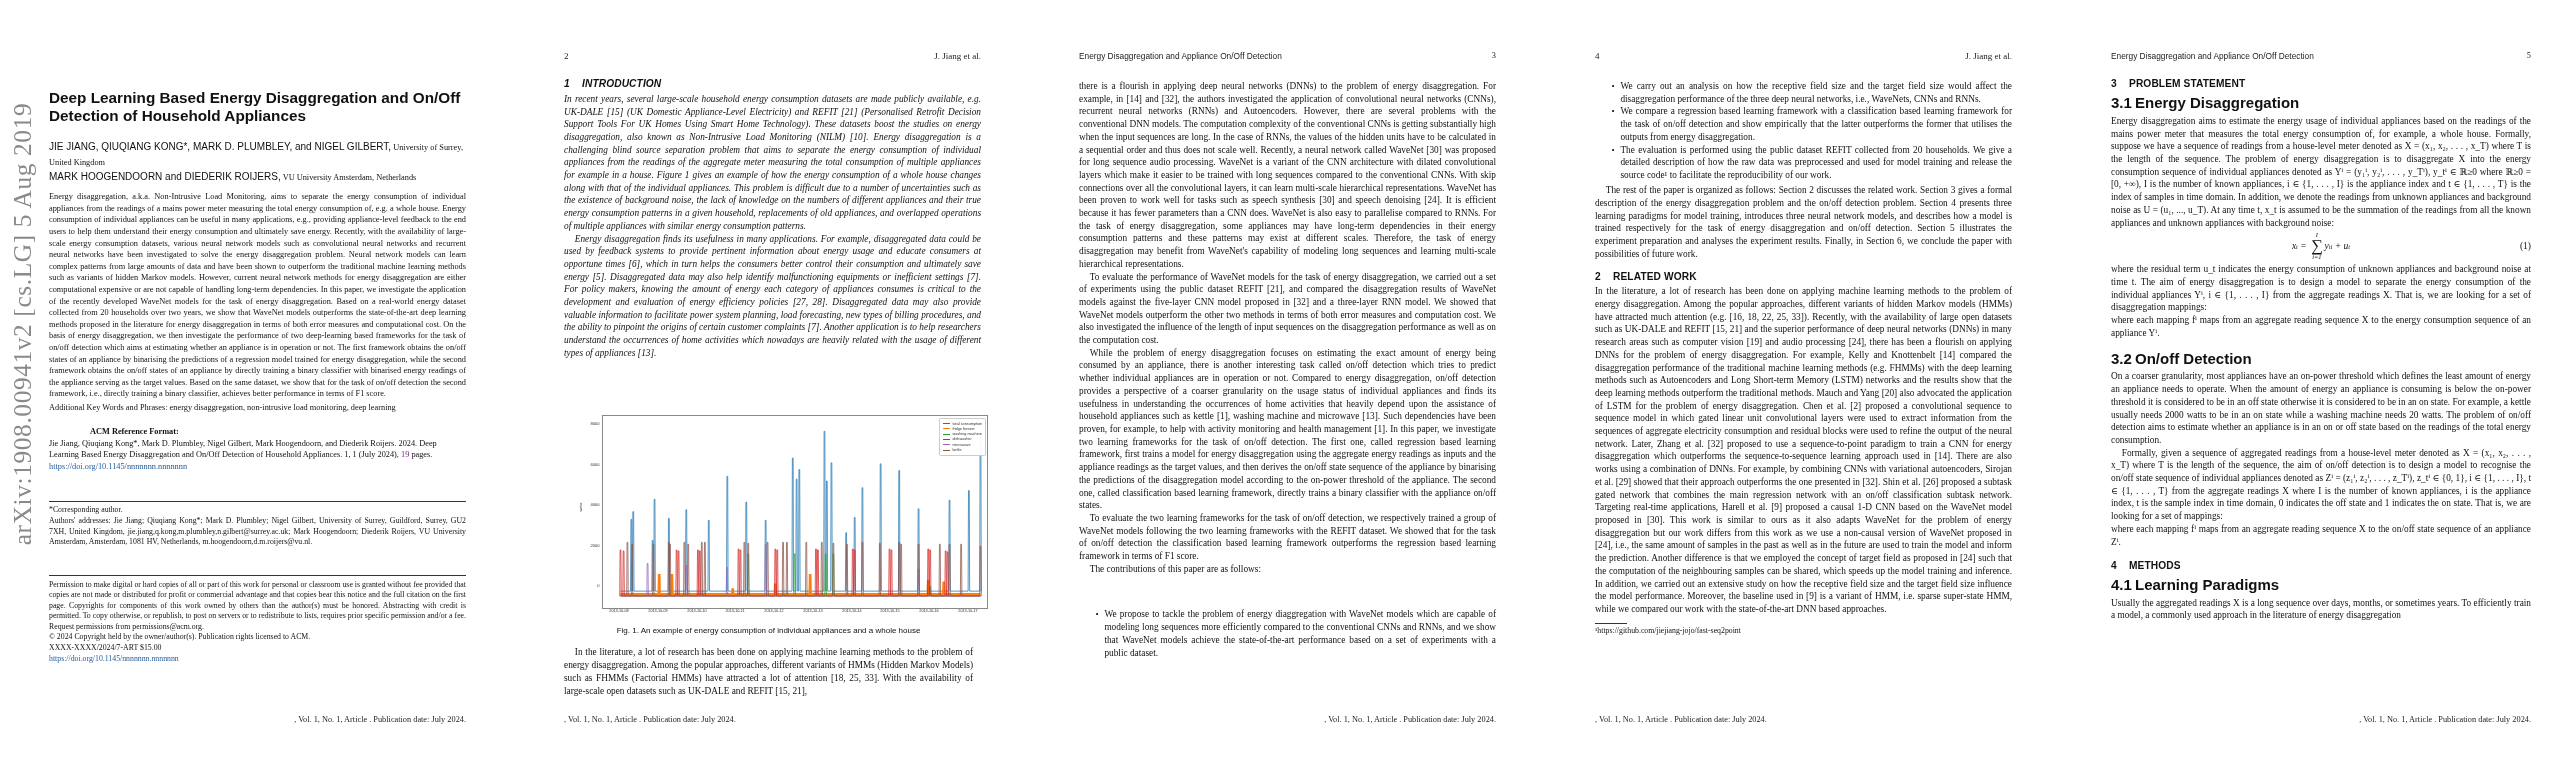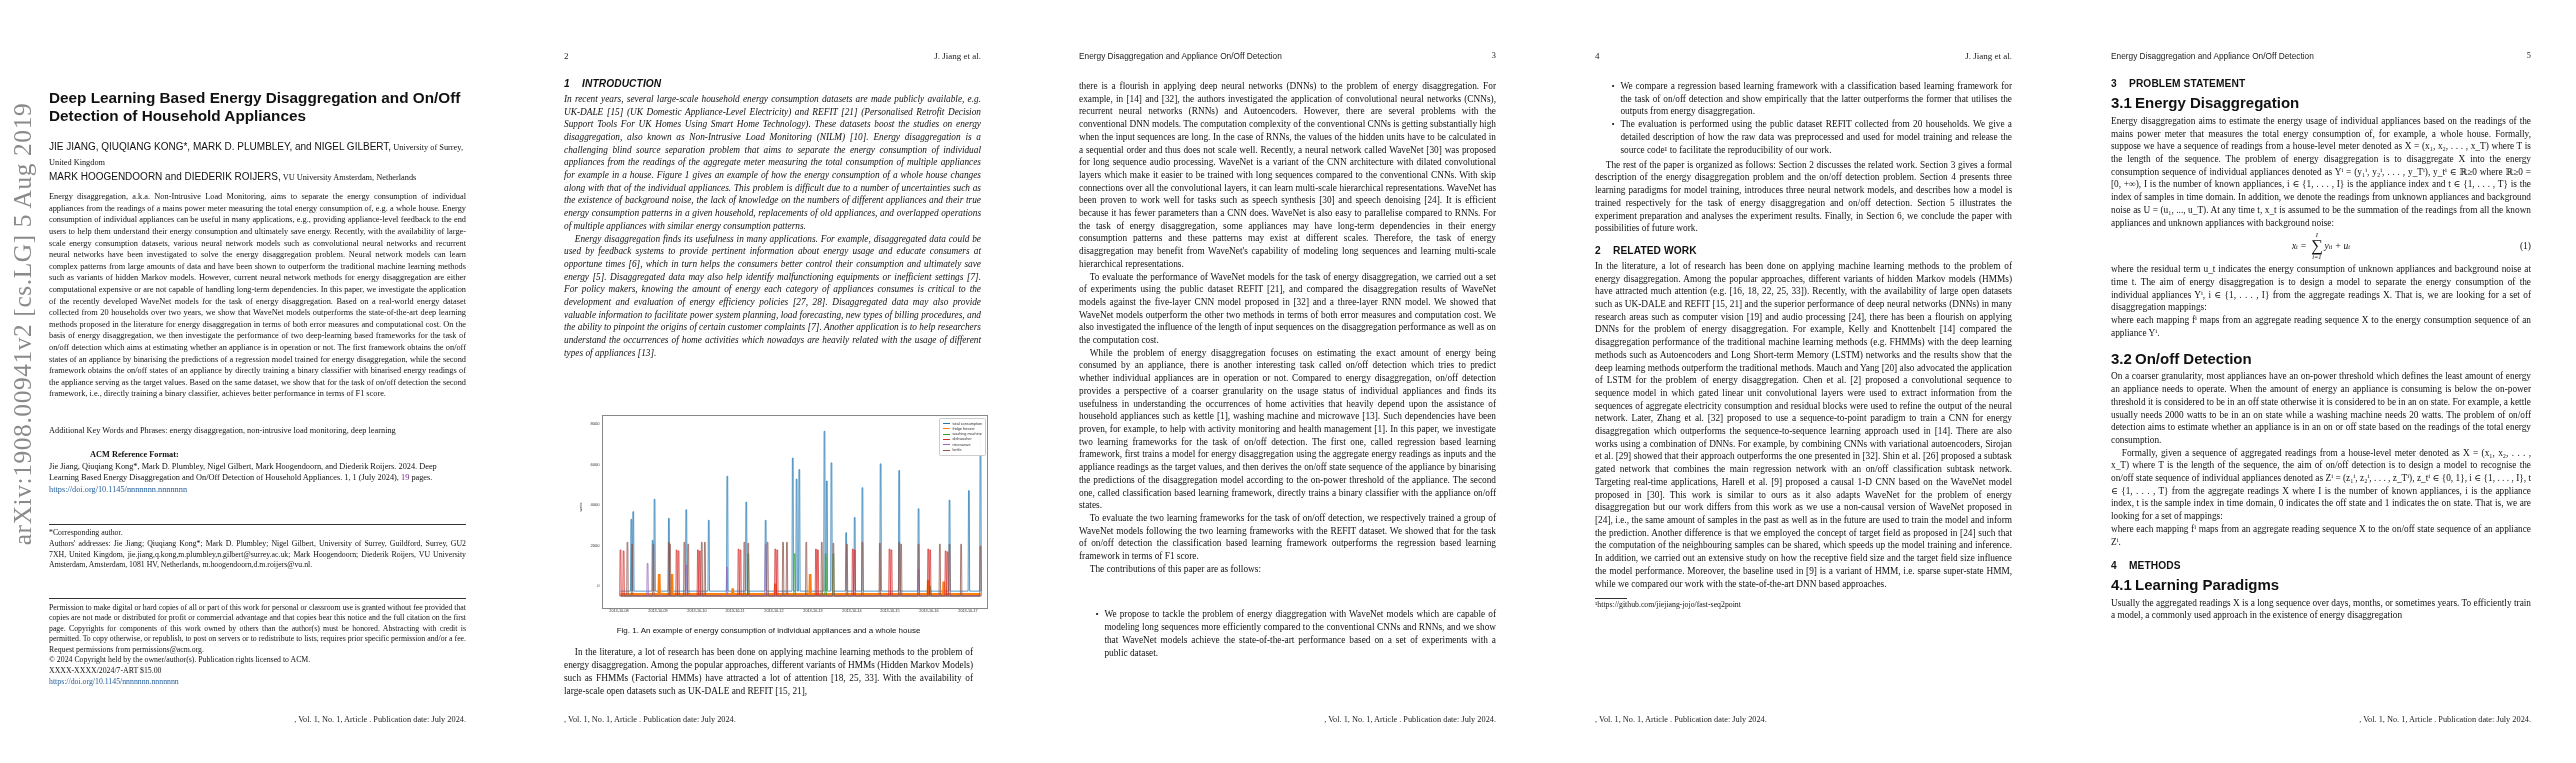--- a/index.html
+++ b/index.html
@@ -70,21 +70,21 @@
   <div class="arxiv">arXiv:1908.00941v2  [cs.LG]  5 Aug 2019</div>
   <div class="page-inner">
     <div style="position:absolute; top:89px; left:0; right:0;">
       <h1 class="title">Deep Learning Based Energy Disaggregation and On/Off Detection of Household Appliances</h1>
       <div class="authors" style="margin-top:14px;">
         <span>JIE JIANG, QIUQIANG KONG*, MARK D. PLUMBLEY, and NIGEL GILBERT,</span><span class="affil"> University of Surrey, United Kingdom</span><br>
         <span>MARK HOOGENDOORN and DIEDERIK ROIJERS,</span><span class="affil"> VU University Amsterdam, Netherlands</span>
       </div>
       <div class="abstract" style="margin-top:6.4px;">
         <p>Energy disaggregation, a.k.a. Non-Intrusive Load Monitoring, aims to separate the energy consumption of individual appliances from the readings of a mains power meter measuring the total energy consumption of, e.g. a whole house. Energy consumption of individual appliances can be useful in many applications, e.g., providing appliance-level feedback to the end users to help them understand their energy consumption and ultimately save energy. Recently, with the availability of large-scale energy consumption datasets, various neural network models such as convolutional neural networks and recurrent neural networks have been investigated to solve the energy disaggregation problem. Neural network models can learn complex patterns from large amounts of data and have been shown to outperform the traditional machine learning methods such as variants of hidden Markov models. However, current neural network methods for energy disaggregation are either computational expensive or are not capable of handling long-term dependencies. In this paper, we investigate the application of the recently developed WaveNet models for the task of energy disaggregation. Based on a real-world energy dataset collected from 20 households over two years, we show that WaveNet models outperforms the state-of-the-art deep learning methods proposed in the literature for energy disaggregation in terms of both error measures and computational cost. On the basis of energy disaggregation, we then investigate the performance of two deep-learning based frameworks for the task of on/off detection which aims at estimating whether an appliance is in operation or not. The first framework obtains the on/off states of an appliance by binarising the predictions of a regression model trained for energy disaggregation, while the second framework obtains the on/off states of an appliance by directly training a binary classifier with binarised energy readings of the appliance serving as the target values. Based on the same dataset, we show that for the task of on/off detection the second framework, i.e., directly training a binary classifier, achieves better performance in terms of F1 score.</p>
-        <p style="margin-top:25px;">Additional Key Words and Phrases: energy disaggregation, non-intrusive load monitoring, deep learning</p>
+        <p style="margin-top:2px;">Additional Key Words and Phrases: energy disaggregation, non-intrusive load monitoring, deep learning</p>
         <p style="margin-top:12.7px; font-weight:bold;margin-left:41px;">ACM Reference Format:</p>
         <p style="text-align:left;">
           <span>Jie Jiang, Qiuqiang Kong*, Mark D. Plumbley, Nigel Gilbert, Mark Hoogendoorn, and Diederik Roijers. 2024. Deep Learning Based Energy Disaggregation and On/Off Detection of Household Appliances.  1, 1 (July 2024),</span>
           <span class="cite">19</span><span> pages. </span><span class="link">https://doi.org/10.1145/nnnnnnn.nnnnnnn</span>
         </p>
       </div>
       <div class="rule" style="margin-top:28px;"></div>
       <div class="small" style="margin-top:3.8px;">
         <p>*Corresponding author.</p>
         <p>Authors' addresses: Jie Jiang; Qiuqiang Kong*; Mark D. Plumbley; Nigel Gilbert, University of Surrey, Guildford, Surrey, GU2 7XH, United Kingdom, jie.jiang,q.kong,m.plumbley,n.gilbert@surrey.ac.uk; Mark Hoogendoorn; Diederik Roijers, VU University Amsterdam, Amsterdam, 1081 HV, Netherlands, m.hoogendoorn,d.m.roijers@vu.nl.</p>
@@ -201,20 +201,21 @@
 </div>
 
 <div class="page" style="left:1546px;">
   <div class="page-inner">
     <div class="run-head serif">
       <span>4</span>
       <span>J. Jiang et al.</span>
     </div>
     <div style="position:absolute; top:80px; left:0; right:0;">
       <ul class="bullets">
+        <li>We carry out an analysis on how the receptive field size and the target field size would affect the disaggregation performance of the three deep neural networks, i.e., WaveNets, CNNs and RNNs.</li>
         <li>We compare a regression based learning framework with a classification based learning framework for the task of on/off detection and show empirically that the latter outperforms the former that utilises the outputs from energy disaggregation.</li>
         <li>The evaluation is performed using the public dataset REFIT collected from 20 households. We give a detailed description of how the raw data was preprocessed and used for model training and release the source code¹ to facilitate the reproducibility of our work.</li>
       </ul>
       <p class="indent" style="margin-top:2.5px;">The rest of the paper is organized as follows: Section 2 discusses the related work. Section 3 gives a formal description of the energy disaggregation problem and the on/off detection problem. Section 4 presents three learning paradigms for model training, introduces three neural network models, and describes how a model is trained respectively for the task of energy disaggregation and on/off detection. Section 5 illustrates the experiment preparation and analyses the experiment results. Finally, in Section 6, we conclude the paper with possibilities of future work.</p>
       <h2 style="margin-top:10.2px;"><span class="num">2</span><span>RELATED WORK</span></h2>
       <p style="margin-top:3.8px;">In the literature, a lot of research has been done on applying machine learning methods to the problem of energy disaggregation. Among the popular approaches, different variants of hidden Markov models (HMMs) have attracted much attention (e.g. [16, 18, 22, 25, 33]). Recently, with the availability of large open datasets such as UK-DALE and REFIT [15, 21] and the superior performance of deep neural networks (DNNs) in many research areas such as computer vision [19] and audio processing [24], there has been a flourish on applying DNNs for the problem of energy disaggregation. For example, Kelly and Knottenbelt [14] compared the disaggregation performance of the traditional machine learning methods (e.g. FHMMs) with the deep learning methods such as Autoencoders and Long Short-term Memory (LSTM) networks and the results show that the deep learning methods outperform the traditional methods. Mauch and Yang [20] also advocated the application of LSTM for the problem of energy disaggregation. Chen et al. [2] proposed a convolutional sequence to sequence model in which gated linear unit convolutional layers were used to extract information from the sequences of aggregate electricity consumption and residual blocks were used to refine the output of the neural network. Later, Zhang et al. [32] proposed to use a sequence-to-point paradigm to train a CNN for energy disaggregation which outperforms the sequence-to-sequence learning approach used in [14]. There are also works using a combination of DNNs. For example, by combining CNNs with variational autoencoders, Sirojan et al. [29] showed that their approach outperforms the one presented in [32]. Shin et al. [26] proposed a subtask gated network that combines the main regression network with an on/off classification subtask network. Targeting real-time applications, Harell et al. [9] proposed a causal 1-D CNN based on the WaveNet model proposed in [30]. This work is similar to ours as it also adapts WaveNet for the problem of energy disaggregation but our work differs from this work as we use a non-causal version of WaveNet proposed in [24], i.e., the same amount of samples in the past as well as in the future are used to train the model and inform the prediction. Another difference is that we employed the concept of target field as proposed in [24] such that the computation of the neighbouring samples can be shared, which speeds up the model training and inference. In addition, we carried out an extensive study on how the receptive field size and the target field size influence the model performance. Moreover, the baseline used in [9] is a variant of HMM, i.e. sparse super-state HMM, while we compared our work with the state-of-the-art DNN based approaches.</p>
       <div class="fn-rule" style="margin-top:7.6px;"></div>
       <div class="small" style="margin-top:1.3px;">¹https://github.com/jiejiang-jojo/fast-seq2point</div>
     </div>
     <div class="run-foot left">, Vol. 1, No. 1, Article . Publication date: July 2024.</div>
@@ -242,18 +243,18 @@
         <span class="eqnum">(1)</span>
       </div>
       <p>where the residual term u_t indicates the energy consumption of unknown appliances and background noise at time t. The aim of energy disaggregation is to design a model to separate the energy consumption of the individual appliances Yⁱ, i ∈ {1, . . . , I} from the aggregate readings X. That is, we are looking for a set of disaggregation mappings:</p>
       <p>where each mapping fⁱ maps from an aggregate reading sequence X to the energy consumption sequence of an appliance Yⁱ.</p>
       <h3 style="margin-top:10.2px;"><span class="num3">3.2</span><span>On/off Detection</span></h3>
       <p style="margin-top:3.8px;">On a coarser granularity, most appliances have an on-power threshold which defines the least amount of energy an appliance needs to operate. When the amount of energy an appliance is consuming is below the on-power threshold it is considered to be in an off state otherwise it is considered to be in an on state. For example, a kettle usually needs 2000 watts to be in an on state while a washing machine needs 20 watts. The problem of on/off detection aims to estimate whether an appliance is in an on or off state based on the readings of the total energy consumption.</p>
       <p class="indent">Formally, given a sequence of aggregated readings from a house-level meter denoted as X = (x₁, x₂, . . . , x_T) where T is the length of the sequence, the aim of on/off detection is to design a model to recognise the on/off state sequence of individual appliances denoted as Zⁱ = (z₁ⁱ, z₂ⁱ, . . . , z_Tⁱ), z_tⁱ ∈ {0, 1}, i ∈ {1, . . . , I}, t ∈ {1, . . . , T} from the aggregate readings X where I is the number of known appliances, i is the appliance index, t is the sample index in time domain, 0 indicates the off state and 1 indicates the on state. That is, we are looking for a set of mappings:</p>
       <p>where each mapping fⁱ maps from an aggregate reading sequence X to the on/off state sequence of an appliance Zⁱ.</p>
       <h2 style="margin-top:11.4px;"><span class="num">4</span><span>METHODS</span></h2>
       <h3 style="margin-top:5.1px;"><span class="num3">4.1</span><span>Learning Paradigms</span></h3>
-      <p style="margin-top:3.8px;">Usually the aggregated readings X is a long sequence over days, months, or sometimes years. To efficiently train a model, a commonly used approach in the existence of energy disaggregation</p>
+      <p style="margin-top:3.8px;">Usually the aggregated readings X is a long sequence over days, months, or sometimes years. To efficiently train a model, a commonly used approach in the literature of energy disaggregation</p>
     </div>
     <div class="run-foot right">, Vol. 1, No. 1, Article . Publication date: July 2024.</div>
   </div>
 </div>
 
 
 </body></html>

